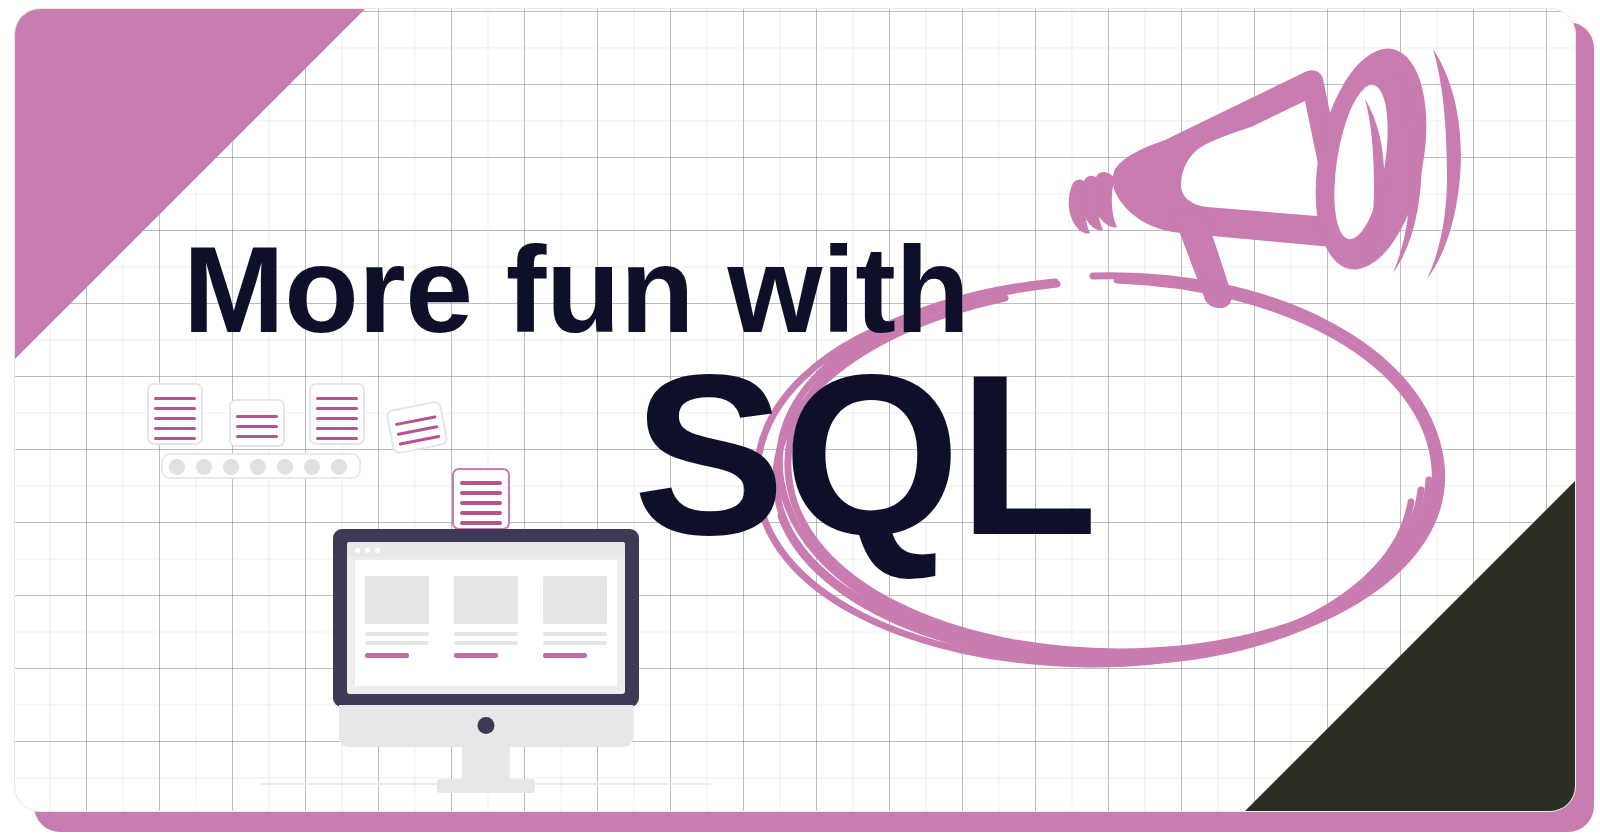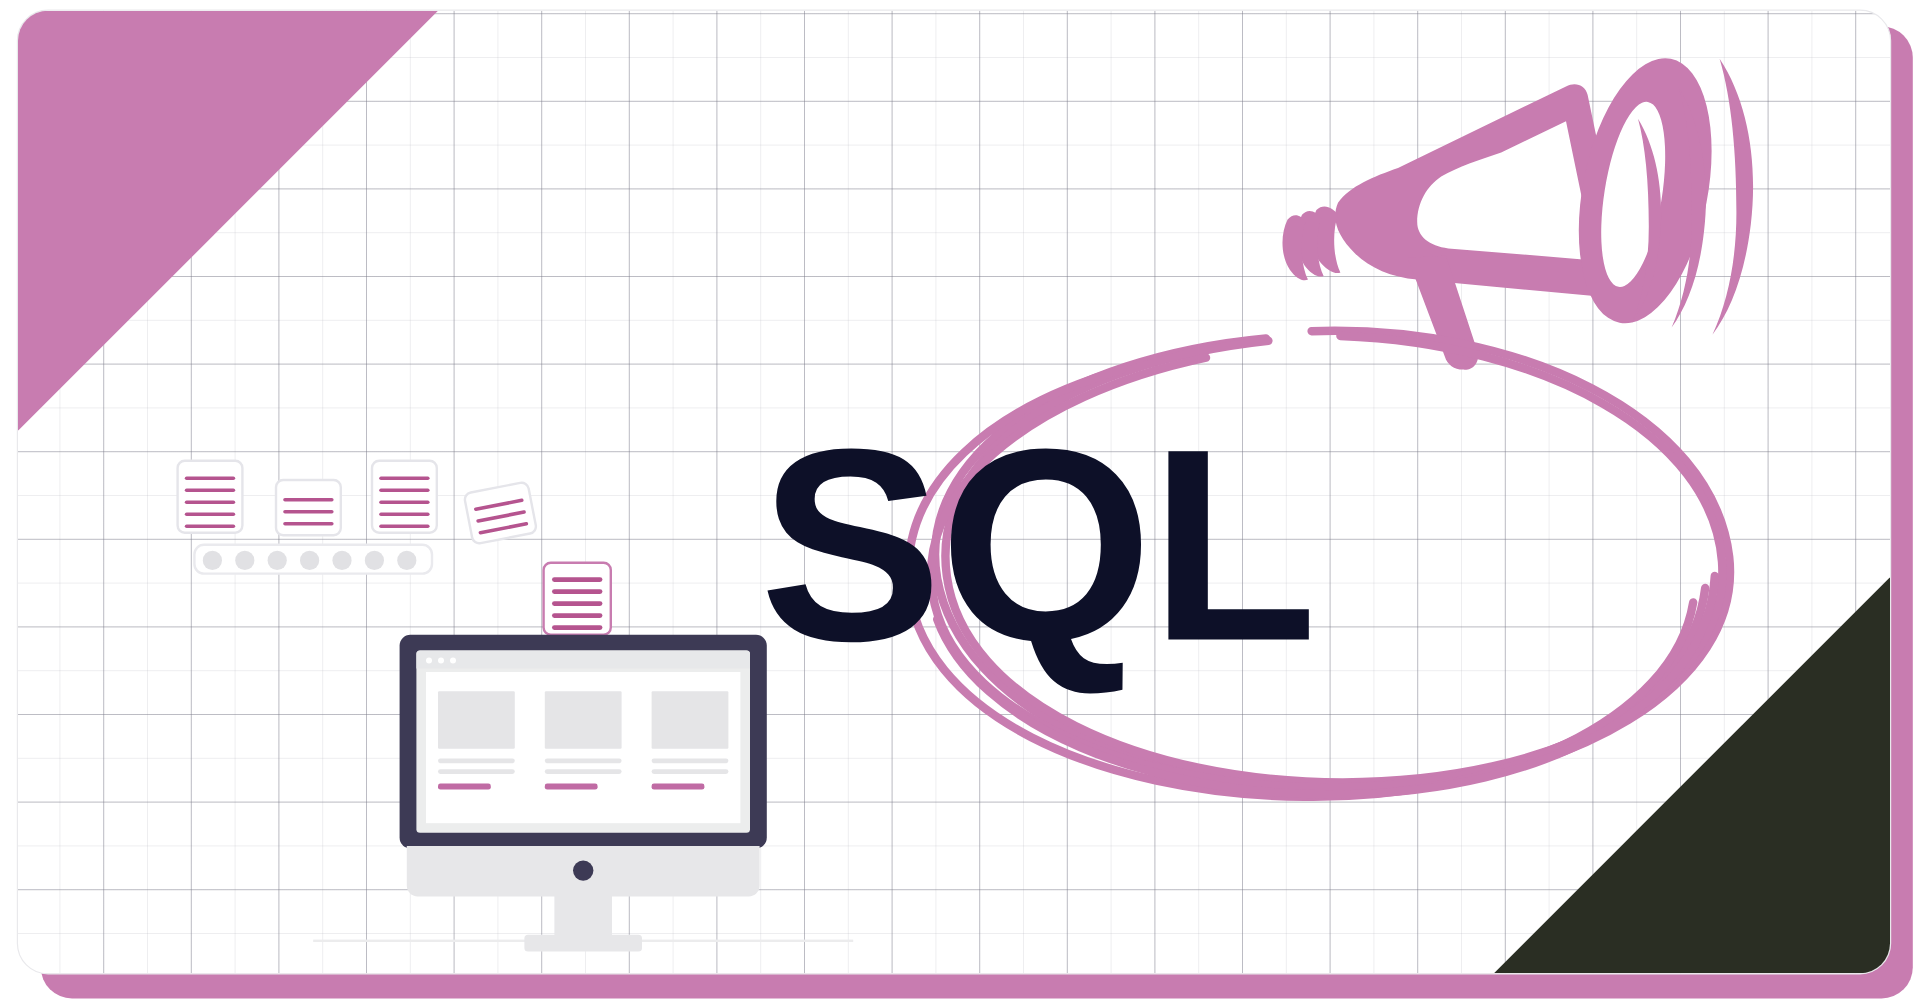--- a/index.html
+++ b/index.html
@@ -258,20 +258,23 @@
         <path d="M352 30 C186 48 70 124 84 226 C98 330 246 398 414 398
                  C590 398 738 324 730 214 C722 108 580 32 412 26"></path>
         <path d="M300 44 C150 76 52 158 74 250 C98 346 250 406 418 402
                  C578 398 704 336 716 236"></path>
         <path d="M706 248 C690 346 544 412 382 410 C210 408 58 340 52 230
                  C48 148 120 86 230 54"></path>
         <path d="M76 262 C108 350 250 410 414 408 C582 406 718 334 724 226"></path>
       </g>
     </svg>
 
+    <div class="headline">
+      <span class="line1">More fun with</span>
+    </div>
     <div class="line2">SQL</div>
 
     <div class="docs-strip">
       <div class="doccard d1">
         <span class="ln" style="top:12px"></span>
           <span class="ln" style="top:22px"></span>
         <span class="ln" style="top:32px"></span>
           <span class="ln" style="top:42px"></span>
         <span class="ln" style="top:52px"></span>
       </div>

